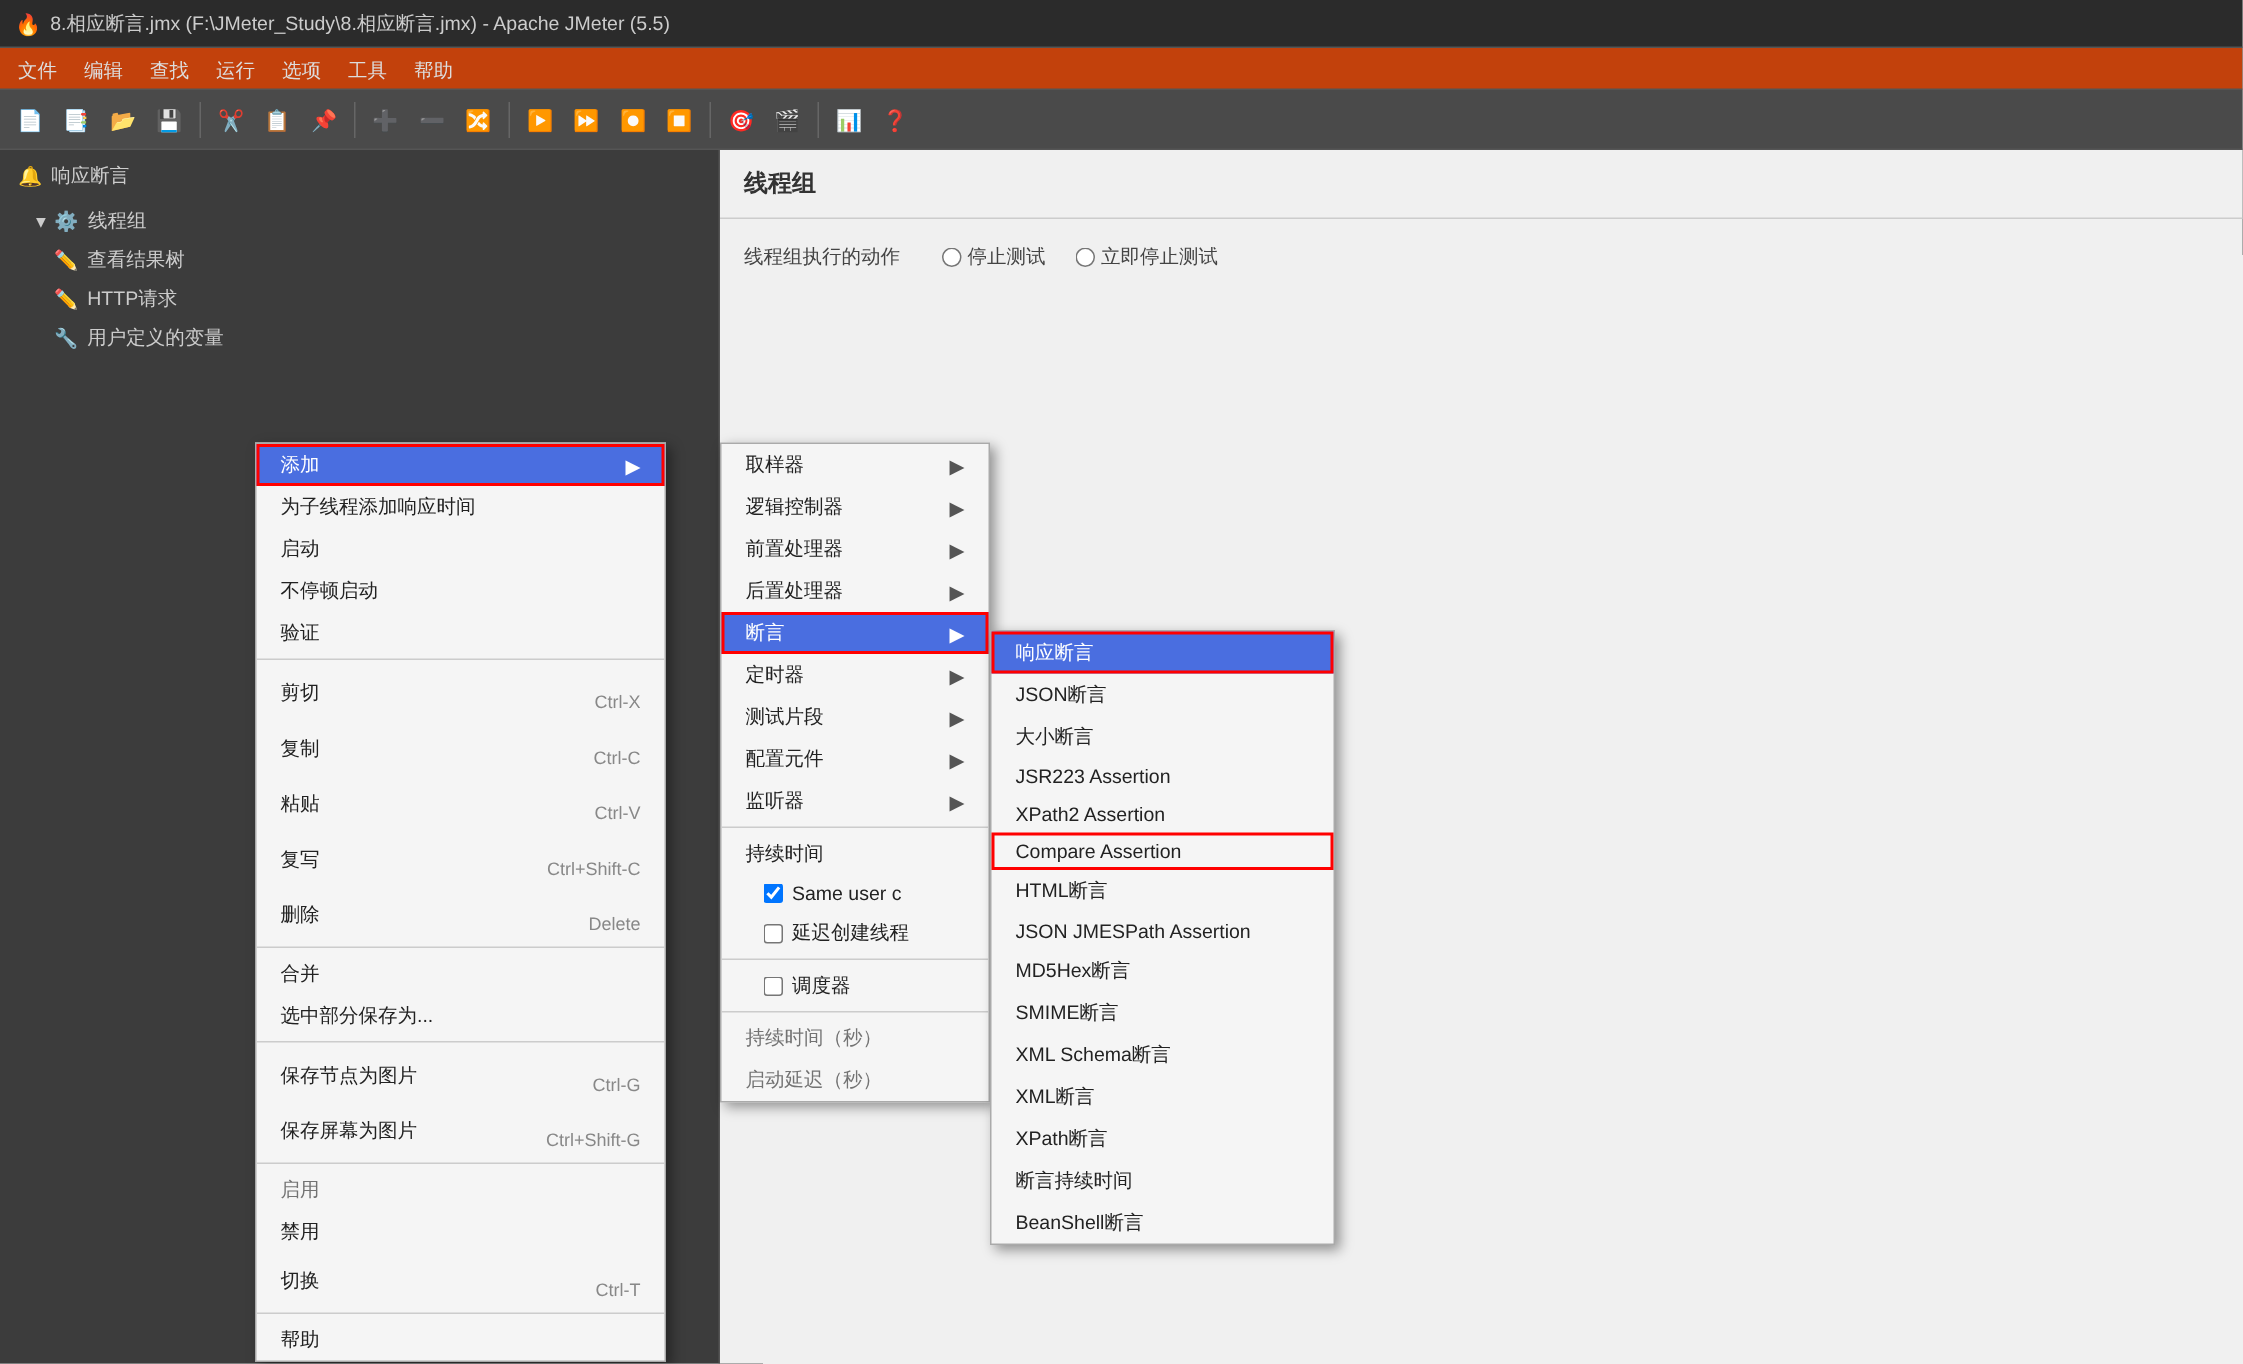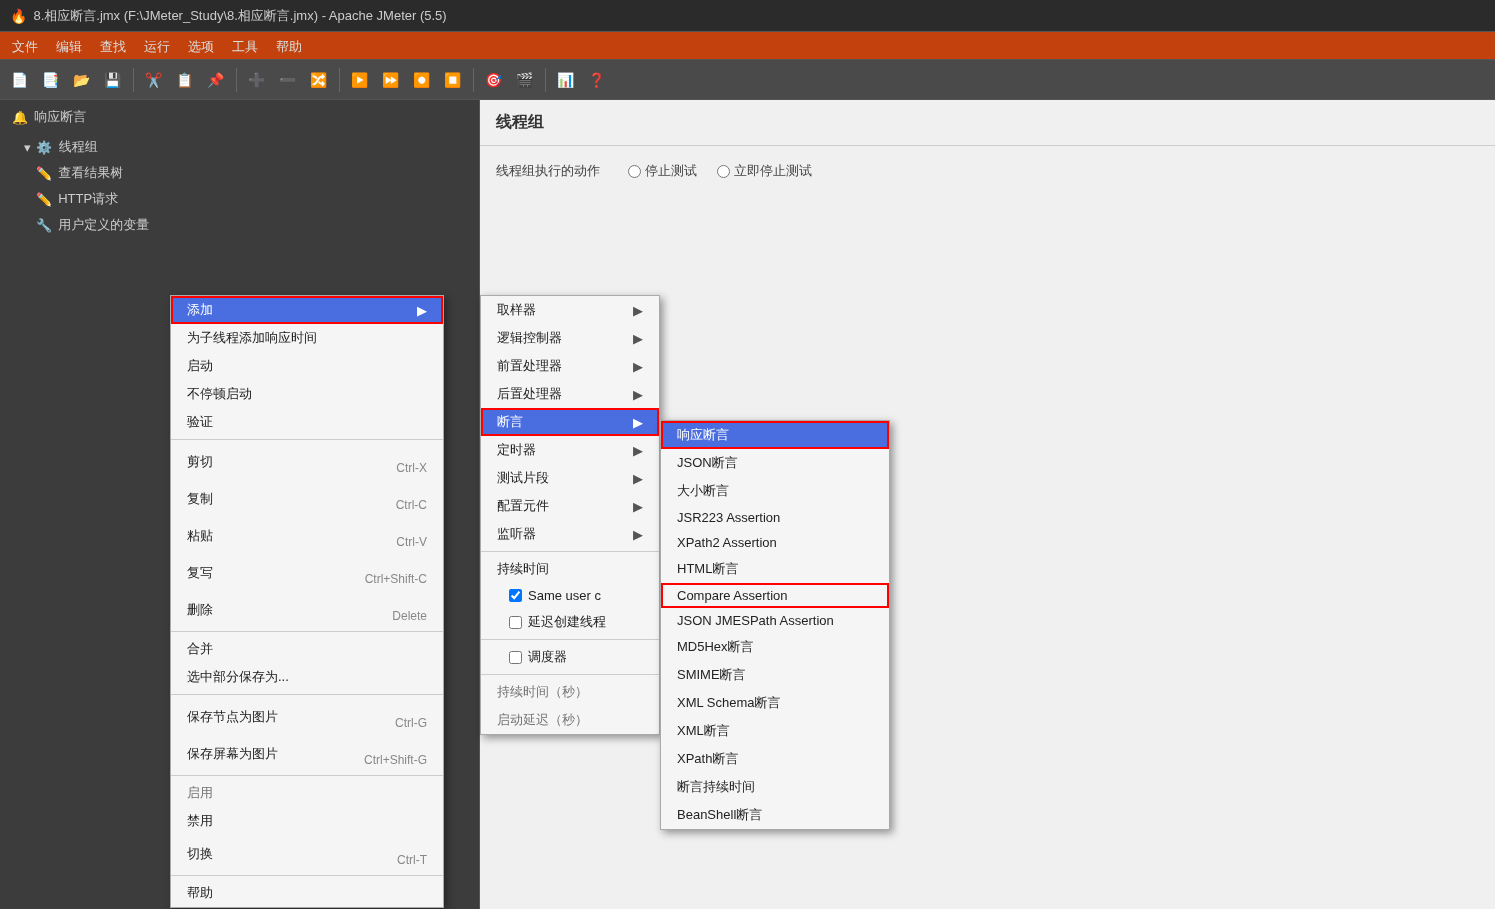--- a/index.html
+++ b/index.html
@@ -459,27 +459,27 @@
     </div>
     <div class="context-menu-item">
       <span>大小断言</span>
     </div>
     <div class="context-menu-item">
       <span>JSR223 Assertion</span>
     </div>
     <div class="context-menu-item">
       <span>XPath2 Assertion</span>
     </div>
-    <div class="context-menu-item">
-      <span>HTML断言</span>
-    </div>
     <div class="context-menu-item" style="outline: 2px solid red; outline-offset: -2px;">
       <span>Compare Assertion</span>
     </div>
     <div class="context-menu-item">
+      <span>HTML断言</span>
+    </div>
+    <div class="context-menu-item">
       <span>JSON JMESPath Assertion</span>
     </div>
     <div class="context-menu-item">
       <span>MD5Hex断言</span>
     </div>
     <div class="context-menu-item">
       <span>SMIME断言</span>
     </div>
     <div class="context-menu-item">
       <span>XML Schema断言</span>

